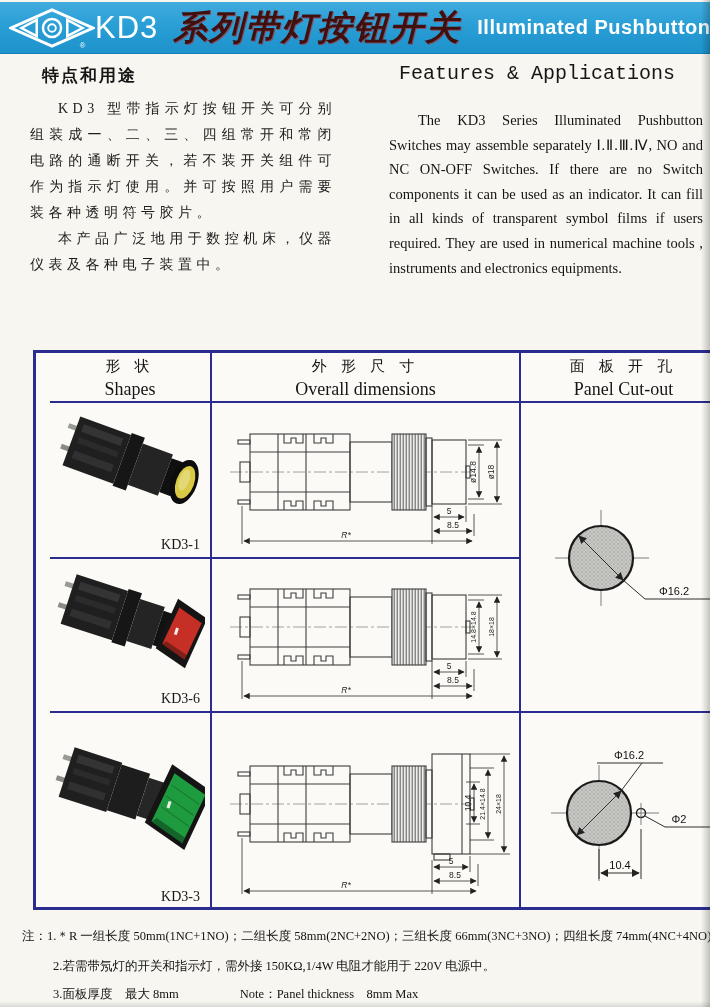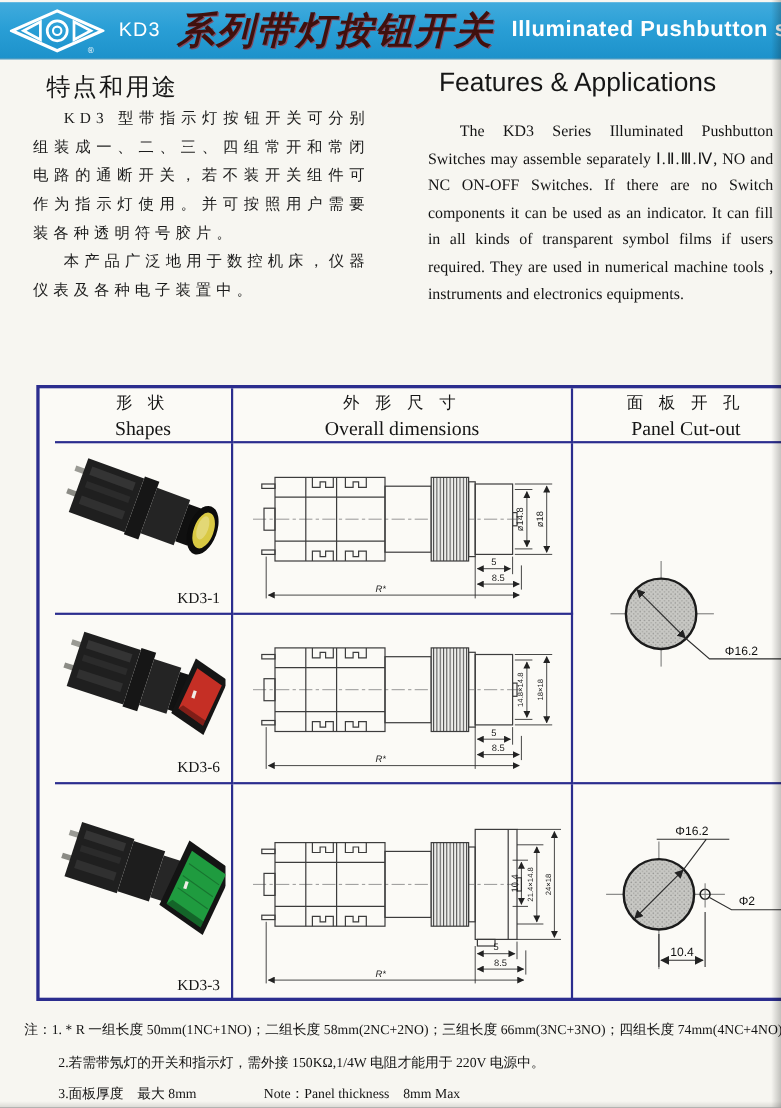--- a/index.html
+++ b/index.html
@@ -8,31 +8,31 @@
   .page::after{content:"";position:absolute;top:0;right:0;bottom:0;width:9px;pointer-events:none;
         background:linear-gradient(to right,rgba(0,0,0,0),rgba(0,0,0,.22));}
   .page::before{content:"";position:absolute;left:0;right:0;bottom:0;height:6px;pointer-events:none;
         background:linear-gradient(to bottom,rgba(0,0,0,0),rgba(0,0,0,.12));}
 
   
   .hdr{position:absolute;top:2px;left:0;right:0;height:51px;display:flex;align-items:center;
        background:linear-gradient(180deg,#41abdd 0%,#2a9fd6 45%,#1d92cb 100%);
        border-bottom:1px solid #1480b6;}
   .logo{margin-left:9px;flex:0 0 auto;}
-  .kd3{color:#ffffff;font-size:18px;margin-left:13px;letter-spacing:1px;}
+  .kd3{color:#ffffff;font-size:31px;letter-spacing:1px;}
   .t-cn{font-size:34px;font-weight:900;font-style:italic;color:#40100e;margin-left:15px;
         letter-spacing:2px;white-space:nowrap;text-shadow:1px 1px 0 rgba(190,25,25,.6);}
   .t-en{color:#ffffff;font-size:20px;font-weight:bold;margin-left:16px;letter-spacing:.5px;white-space:nowrap;}
 
   
-  .h-cn{position:absolute;left:42px;top:64px;font-size:22px;font-weight:normal;letter-spacing:2px;}
+  .h-cn{position:absolute;left:42px;top:64px;font-size:17px;font-weight:bold;letter-spacing:2px;}
   .b-cn{position:absolute;left:30px;top:96px;width:306px;font-size:14px;line-height:26px;
         letter-spacing:4.5px;text-align:justify;font-family:"Liberation Serif",serif;color:#1c1c1c;}
   .b-cn p{margin:0;text-indent:2em;}
-  .h-en{position:absolute;left:399px;top:62px;font-size:24px;font-family:Liberation Sans, sans-serif;}
+  .h-en{position:absolute;left:399px;top:62px;font-size:20px;font-family:Liberation Mono, monospace;}
   .b-en{position:absolute;left:389px;top:108px;width:314px;font-size:14.5px;line-height:24.6px;
         text-align:justify;font-family:"Liberation Serif",serif;color:#141414;}
   .b-en p{margin:0;text-indent:2em;}
 
   
   .tbl{position:absolute;left:33px;top:350px;width:696px;height:560px;box-sizing:border-box;
        display:grid;grid-template-columns:162px 309px 1fr;grid-template-rows:50px 156px 154px 1fr;
        border:3px solid #2b2d8e;background:#fbfaf6;padding-left:14px;}
   .cell{position:relative;box-sizing:border-box;border-right:2px solid #2b2d8e;border-bottom:2px solid #2b2d8e;
         display:flex;align-items:center;justify-content:center;}

